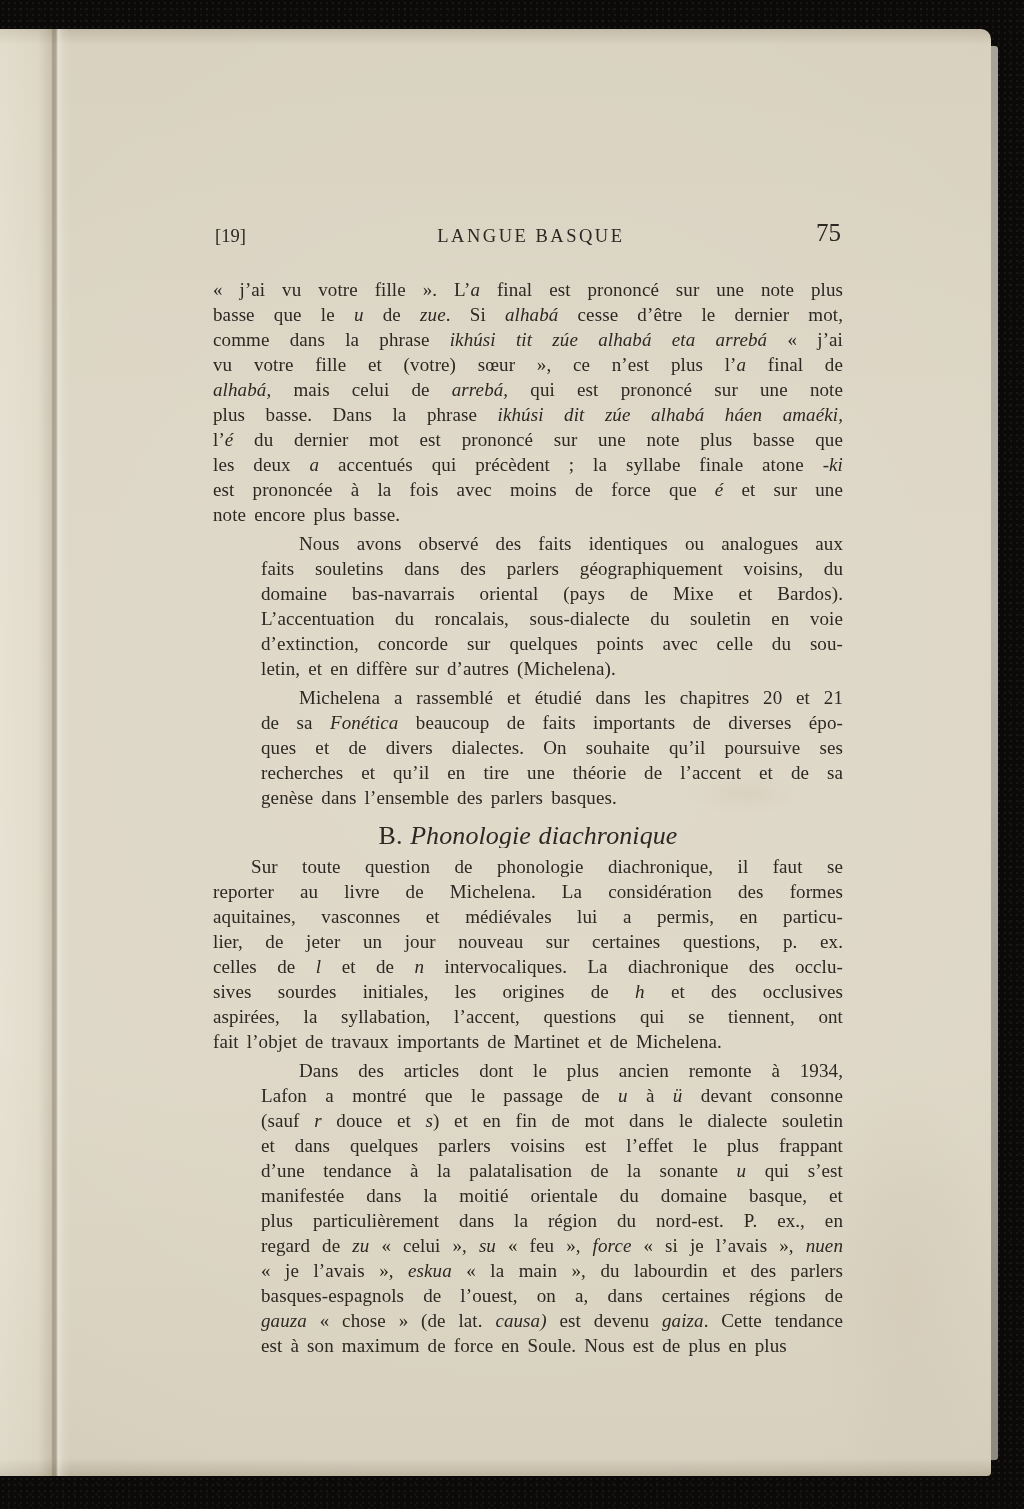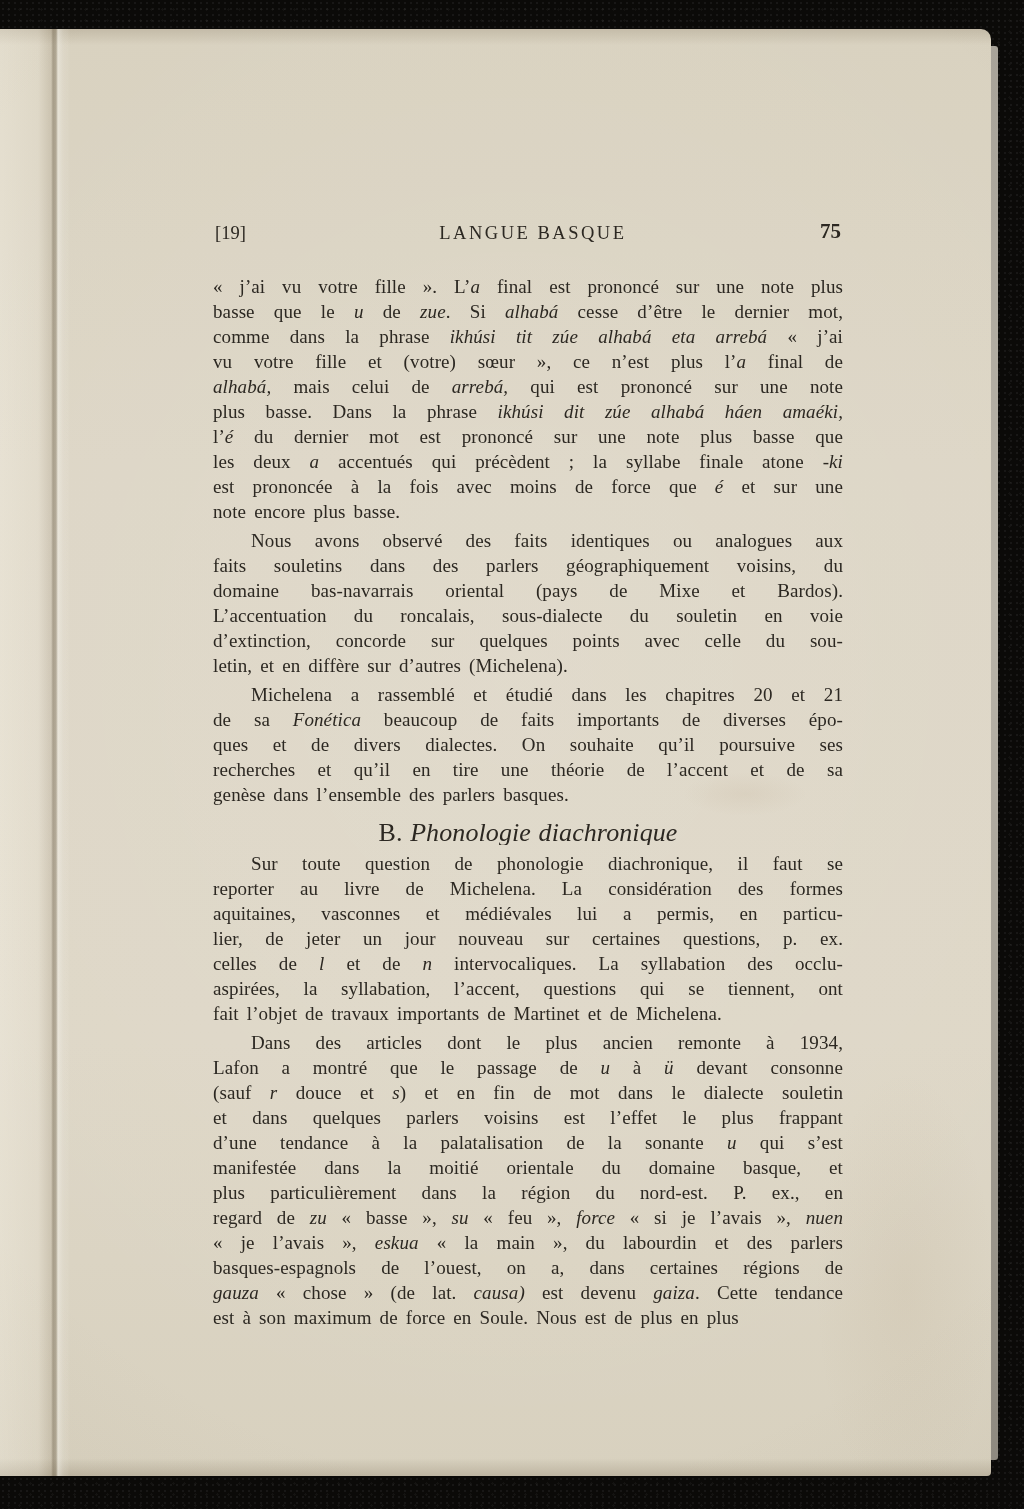--- a/index.html
+++ b/index.html
@@ -38,23 +38,23 @@
   .text-block {
     position:absolute; left:213px; top:190px; width:630px;
     color: var(--ink, #2c2822);
     font-size:19px;
   }
   .page-header {
     display:flex; align-items:flex-end;
     font-size:18.5px; margin-bottom:30px; padding:0 2px;
   }
   .running-title { flex:1; text-align:center; letter-spacing:2.5px; }
-  .page-number { font-size:21px;font-weight:bold; }
+  .page-number { font-size:25px; }
   .para { margin:0; }
-  .para.body + .para.body { margin-top:4px; }
+  .para.body + .para.body { margin-top:4px;margin-left:48px; }
   .para.heading { margin:13px 0 6px; }
   .line {
     line-height:25px; height:25px; overflow:hidden;
     text-align:justify; text-align-last:justify; word-spacing:2px;
     letter-spacing:0.1px;
   }
   .line.last { text-align-last:left; word-spacing:3.2px; }
   .line.indent { padding-left:38px; }
   .para.heading .line { text-align:center; text-align-last:center; word-spacing:1px; font-size:26px; }
   em { font-style:italic; }
@@ -98,33 +98,34 @@
           <div class="line last"><span>genèse dans l’ensemble des parlers basques.</span></div>
         </div>
         <div class="para heading">
           <div class="line last"><span>B. </span><em>Phonologie diachronique</em></div>
         </div>
         <div class="para body">
           <div class="line indent"><span>Sur toute question de phonologie diachronique, il faut se</span></div>
           <div class="line"><span>reporter au livre de Michelena. La considération des formes</span></div>
           <div class="line"><span>aquitaines, vasconnes et médiévales lui a permis, en particu-</span></div>
           <div class="line"><span>lier, de jeter un jour nouveau sur certaines questions, p. ex.</span></div>
-          <div class="line"><span>celles de </span><em>l</em><span> et de </span><em>n</em><span> intervocaliques. La syllabation des occlu-</span></div>
+          <div class="line"><span>celles de </span><em>l</em><span> et de </span><em>n</em><span> intervocaliques. La diachronique des occlu-</span></div>
+          <div class="line"><span>sives sourdes initiales, les origines de </span><em>h</em><span> et des occlusives</span></div>
           <div class="line"><span>aspirées, la syllabation, l’accent, questions qui se tiennent, ont</span></div>
           <div class="line last"><span>fait l’objet de travaux importants de Martinet et de Michelena.</span></div>
         </div>
         <div class="para body">
           <div class="line indent"><span>Dans des articles dont le plus ancien remonte à 1934,</span></div>
           <div class="line"><span>Lafon a montré que le passage de </span><em>u</em><span> à </span><em>ü</em><span> devant consonne</span></div>
           <div class="line"><span>(sauf </span><em>r</em><span> douce et </span><em>s</em><span>) et en fin de mot dans le dialecte souletin</span></div>
           <div class="line"><span>et dans quelques parlers voisins est l’effet le plus frappant</span></div>
           <div class="line"><span>d’une tendance à la palatalisation de la sonante </span><em>u</em><span> qui s’est</span></div>
           <div class="line"><span>manifestée dans la moitié orientale du domaine basque, et</span></div>
           <div class="line"><span>plus particulièrement dans la région du nord-est. P. ex., en</span></div>
-          <div class="line"><span>regard de </span><em>zu</em><span> « basse », </span><em>su</em><span> « feu », </span><em>force</em><span> « si je l’avais », </span><em>nuen</em></div>
+          <div class="line"><span>regard de </span><em>zu</em><span> « celui », </span><em>su</em><span> « feu », </span><em>force</em><span> « si je l’avais », </span><em>nuen</em></div>
           <div class="line"><span>« je l’avais », </span><em>eskua</em><span> « la main », du labourdin et des parlers</span></div>
           <div class="line"><span>basques-espagnols de l’ouest, on a, dans certaines régions de</span></div>
           <div class="line"><em>gauza</em><span> « chose » (de lat. </span><em>causa)</em><span> est devenu </span><em>gaiza</em><span>. Cette tendance</span></div>
           <div class="line last"><span>est à son maximum de force en Soule. Nous est de plus en plus</span></div>
         </div>
       </div>
   </div>
 </div>
 <div class="fore-edge"></div>
 

